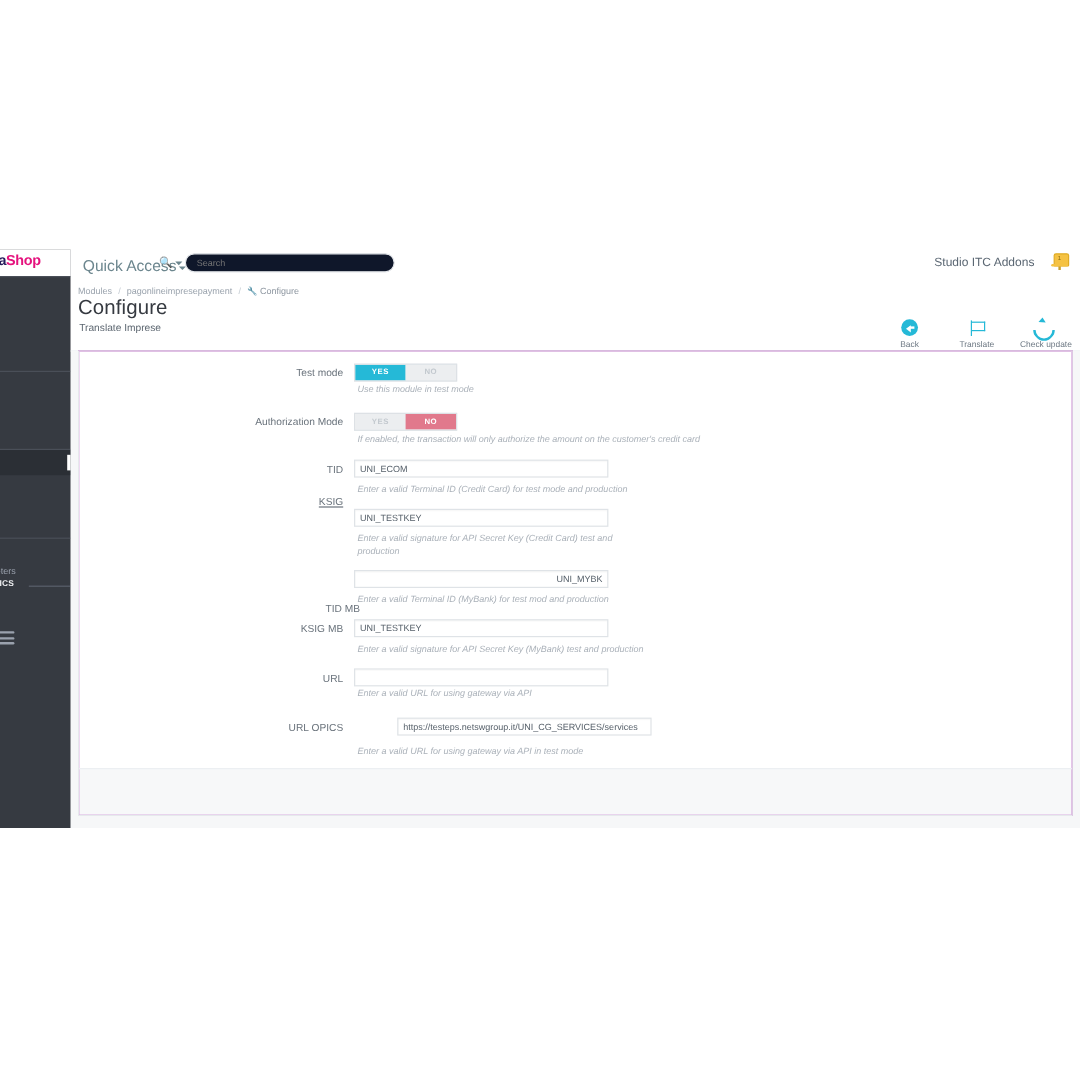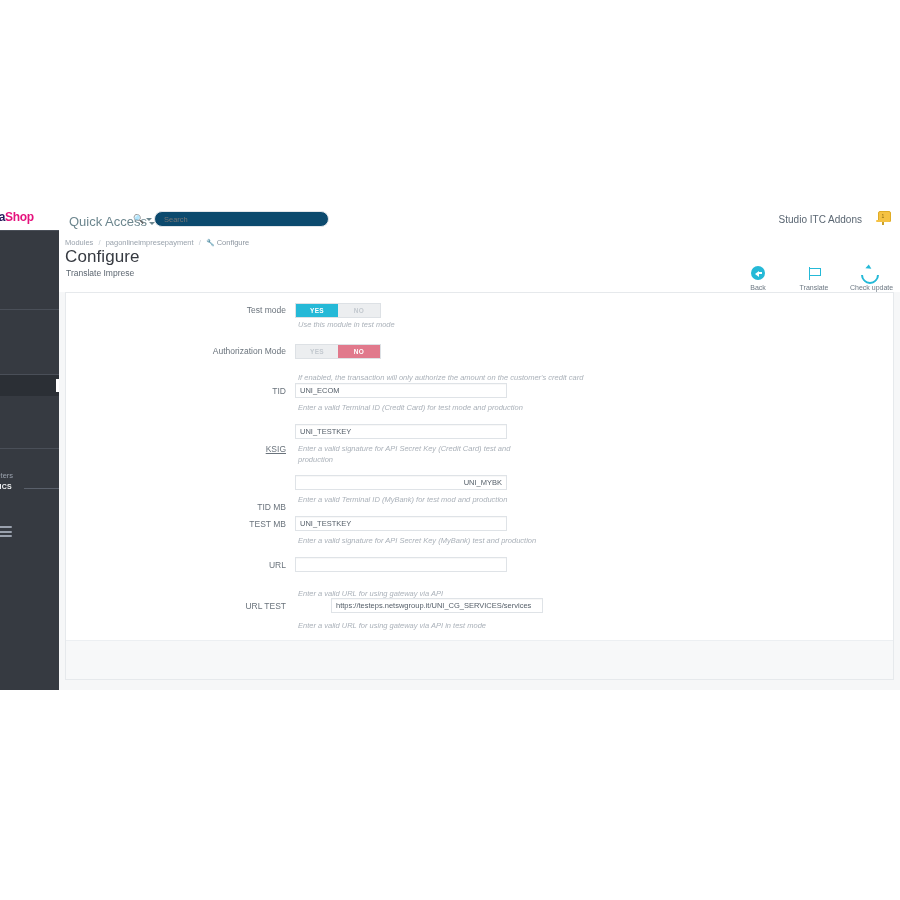--- a/index.html
+++ b/index.html
@@ -113,21 +113,21 @@
   }
   .search-mag {
     position: absolute; left: 0; top: 2.5px;
     font-size: 9px; font-weight: bold; color: #3f4750;
   }
   .search-caret { position: absolute; left: 11px; top: 7px; }
   .search-input {
     position: absolute; left: 21px; top: 0;
     width: 175px; height: 16px;
     border: 1px solid #e3e6ea; border-radius: 9px;
-    background: #0c4a6e; font-size: 7.5px; color: #9aa3ad;
+    background: #0f172a; font-size: 7.5px; color: #9aa3ad;
     padding: 0 0 0 9px; box-sizing: border-box;
     font-family: "Liberation Sans", sans-serif;
     outline: none;
   }
   .employee {
     position: absolute; right: 38px; top: 6px;
     font-size: 10px; color: #5a6672; white-space: nowrap;
   }
   .bell {
     position: absolute; right: 10px; top: 3px;
@@ -422,55 +422,55 @@
               </div>
               <div class="fhelp" style="left:232px;top:27px;">Use this module in test mode</div>
             </div>
 
             <div class="frow">
               <div class="flabel" style="left:0px;  top:53px;">Authorization Mode</div>
               <div class="switch" style="left:229px;top:51px;">
                 <div class="opt">YES</div>
                 <div class="opt on-no">NO</div>
               </div>
-              <div class="fhelp" style="left:232px;top:68px;margin-top:12px;">If enabled, the transaction will only authorize the amount on the customer's credit card</div>
+              <div class="fhelp" style="left:232px;top:68px;">If enabled, the transaction will only authorize the amount on the customer's credit card</div>
             </div>
 
             <div class="frow">
               <div class="flabel" style="left:0px;  top:93px;">TID</div>
               <div class="fhelp" style="left:232px;top:110px;">Enter a valid Terminal ID (Credit Card) for test mode and production</div>
               <input class="ftext" style="left: 229px; top: 90px;" value="UNI_ECOM">
             </div>
 
             <div class="frow">
-              <div class="flabel" style="left:0px;  top:151px;text-decoration:underline;">KSIG</div>
+              <div class="flabel" style="left:0px;  top:120px;text-decoration:underline;">KSIG</div>
               <div class="fhelp wrap" style="left:232px;top:150px;">Enter a valid signature for API Secret Key (Credit Card) test and production</div>
               <input class="ftext" style="left: 229px; top: 131px;" value="UNI_TESTKEY">
             </div>
 
             <div class="frow">
-              <div class="flabel" style="left:0px;  top:185px;margin-top:24px;">TID MB</div>
+              <div class="flabel" style="left:14px;  top:185px;margin-top:24px;">TID MB</div>
               <div class="fhelp" style="left:232px;top:202px;">Enter a valid Terminal ID (MyBank) for test mod and production</div>
               <input class="ftext" style="left: 229px; top: 182px; text-align: right;" value="UNI_MYBK">
             </div>
 
             <div class="frow">
-              <div class="flabel" style="left:0px;  top:226px;">TEST MB</div>
+              <div class="flabel" style="left:0px;  top:226px;">KSIG MB</div>
               <div class="fhelp" style="left:232px;top:243px;">Enter a valid signature for API Secret Key (MyBank) test and production</div>
               <input class="ftext" style="left: 229px; top: 223px;" value="UNI_TESTKEY">
             </div>
 
             <div class="frow">
               <div class="flabel" style="left:0px;  top:267px;">URL</div>
-              <div class="fhelp" style="left:232px;top:296px;">Enter a valid URL for using gateway via API</div>
+              <div class="fhelp" style="left:232px;top:280px;">Enter a valid URL for using gateway via API</div>
               <input class="ftext" style="left: 229px; top: 264px;" value="">
             </div>
 
             <div class="frow">
-              <div class="flabel" style="left:0px;  top:308px;">URL TEST</div>
+              <div class="flabel" style="left:0px;  top:308px;">URL OPICS</div>
               <div class="fhelp" style="left:232px;top:328px;">Enter a valid URL for using gateway via API in test mode</div>
               <input class="ftext" style="left: 229px; top: 305px; margin-left: 36px;" value="https://testeps.netswgroup.it/UNI_CG_SERVICES/services">
             </div>
 
           </div>
           <div class="panel-footer"></div>
         </div>
       </div>
 
     </div>

